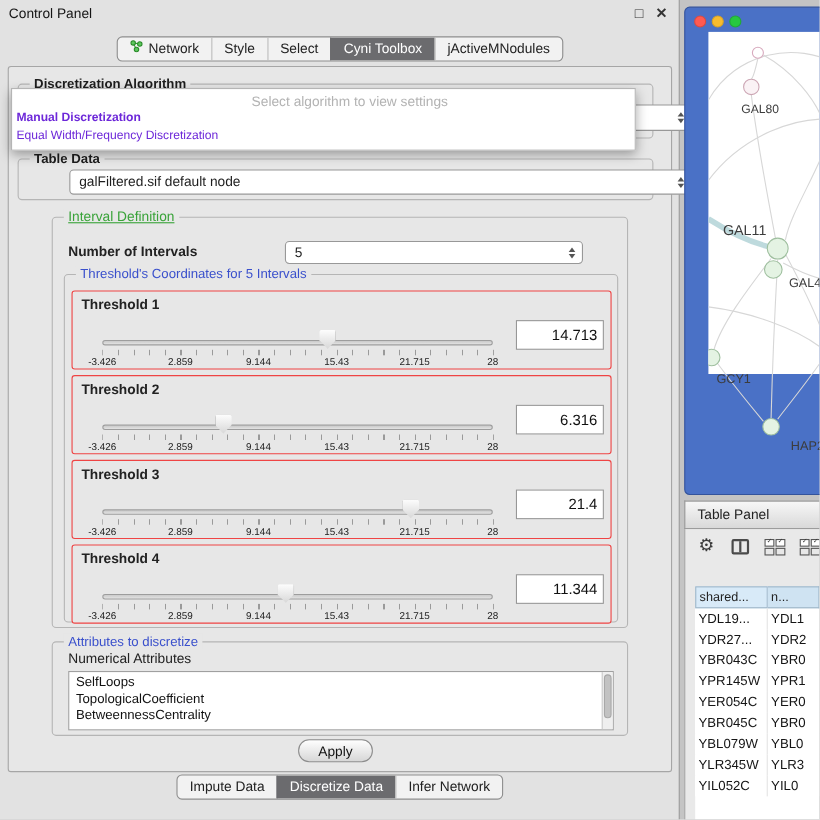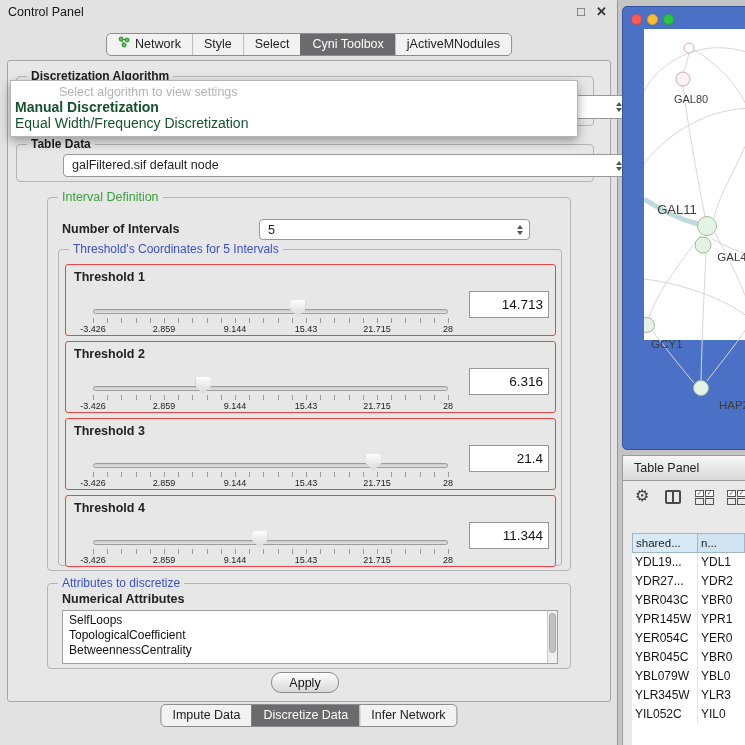--- a/index.html
+++ b/index.html
@@ -29,21 +29,21 @@
   #tabbar-top { left:309px; top:33px; transform:translateX(-50%); }
   #tabbar-bottom { left:309px; top:704px; transform:translateX(-50%); }
 
   
   #main-panel { left:7px; top:60px; width:604px; height:642px; background:#e7e7e7;
     border:1px solid #a6a6a6; border-radius:3px; }
 
   .group { position:absolute; border:1px solid #b5b5b5; border-radius:4px; }
   .gtitle { position:absolute; top:-8px; left:10px; background:#e7e7e7; padding:0 4px;
     font-size:12px; font-weight:bold; color:#1d1d1d; white-space:nowrap; }
-  .gtitle.green { color:#3aa33a; font-weight:normal; font-size:12.5px; }
+  .gtitle.green { color:#3aa33a; font-weight:normal; font-size:12.5px;text-decoration:underline; }
   .gtitle.blue  { color:#3a50cc; font-weight:normal; font-size:12px; }
 
   .combo { position:absolute; background:#fff; border:1px solid #989898; border-radius:4px;
     font-size:12.5px; color:#1e1e1e;margin-left:40px; }
   .combo .ctext { position:absolute; left:8px; top:0; line-height:21px; white-space:nowrap; }
   .spinner { position:absolute; right:6px; top:50%; transform:translateY(-50%);
     display:flex; flex-direction:column; gap:2px; }
   .tri-up { width:0; height:0; border-left:3.5px solid transparent; border-right:3.5px solid transparent;
     border-bottom:4px solid #555; }
   .tri-down { width:0; height:0; border-left:3.5px solid transparent; border-right:3.5px solid transparent;
@@ -78,22 +78,22 @@
     border-left:1px solid #ccc; }
   #attr-thumb { position:absolute; left:1px; top:2px; width:7px; height:40px;
     background:#c2c2c2; border:1px solid #a8a8a8; border-radius:4px; }
 
   .btn { position:absolute; background:linear-gradient(#fefefe,#d7d7d7); border:1px solid #8c8c8c;
     border-radius:10px; font-size:12.5px; text-align:center; color:#111; }
 
   
   #algo-dropdown { left:10px; top:80px; width:568px; height:57px; background:#fff;
     border:1px solid #b5b5b5; box-shadow:0 4px 10px rgba(0,0,0,.35); z-index:40; }
-  #algo-dropdown .ph { text-align:left; color:#b3b3b3; font-size:12.5px; padding-top:4px; height:18px;padding-left:48px; }
-  #algo-dropdown .opt { font-size:14px; color:#14532d; padding-left:4px; height:16px; line-height:16px; }
+  #algo-dropdown .ph { text-align:center; color:#b3b3b3; font-size:12.5px; padding-top:4px; height:18px;padding-left:48px; }
+  #algo-dropdown .opt { font-size:11px; color:#6d28d9; padding-left:4px; height:16px; line-height:16px; }
   #algo-dropdown .opt.b { font-weight:bold; }
 
   
   #net-win { left:622px; top:6px; width:126px; height:444px; background:#4a71c6;
     border:1px solid #33539c; border-radius:5px 0 0 5px; }
   .light { position:absolute; top:7px; width:11px; height:11px; border-radius:50%; }
   #net-canvas { position:absolute; left:5px; top:22px; width:118px; height:311px; background:#fff;margin-left:16px; }
   #net-canvas svg { display:block; }
   #net-canvas text { font-family:"Liberation Sans",sans-serif; fill:#3c3c3c; }
 
@@ -258,21 +258,21 @@
             <span>15.43</span>
             <span>21.715</span>
             <span>28</span>
           </div>
         </div>
       </div>
     </div>
 
     <div class="group" style="left:39px; top:522px; width:524px; height:86px;">
       <span class="gtitle blue">Attributes to discretize</span>
-      <span class="abs" style="left:14px; top:8px; font-weight:bold; font-size:12.5px;">Numerical Attributes</span>
+      <span class="abs" style="left:14px; top:8px; font-weight:normal; font-size:12.5px;">Numerical Attributes</span>
       <div id="attr-list">
         <div class="item" style="padding-top:2px;">SelfLoops</div>
         <div class="item">TopologicalCoefficient</div>
         <div class="item">BetweennessCentrality</div>
         <div id="attr-scroll">
           <div id="attr-thumb"></div>
         </div>
       </div>
     </div>
 

